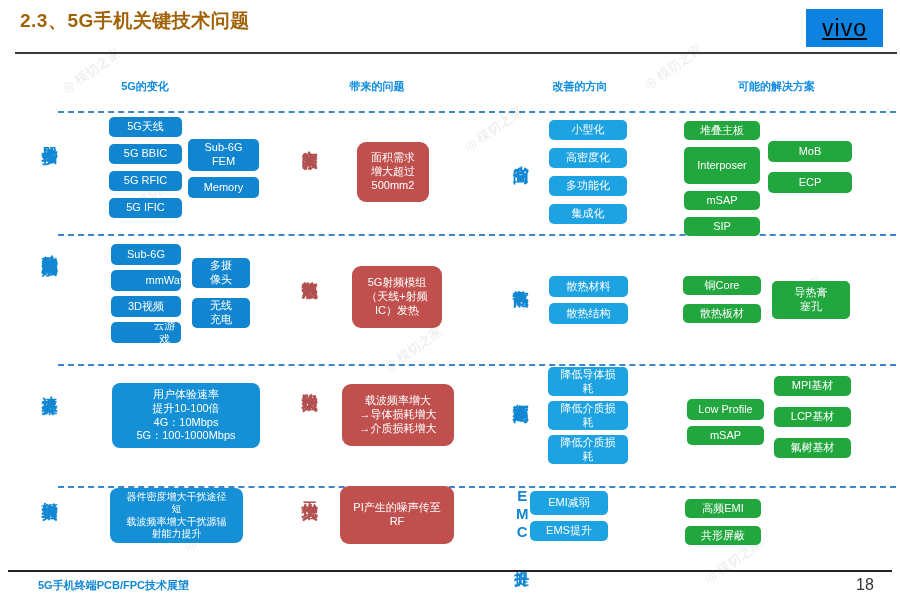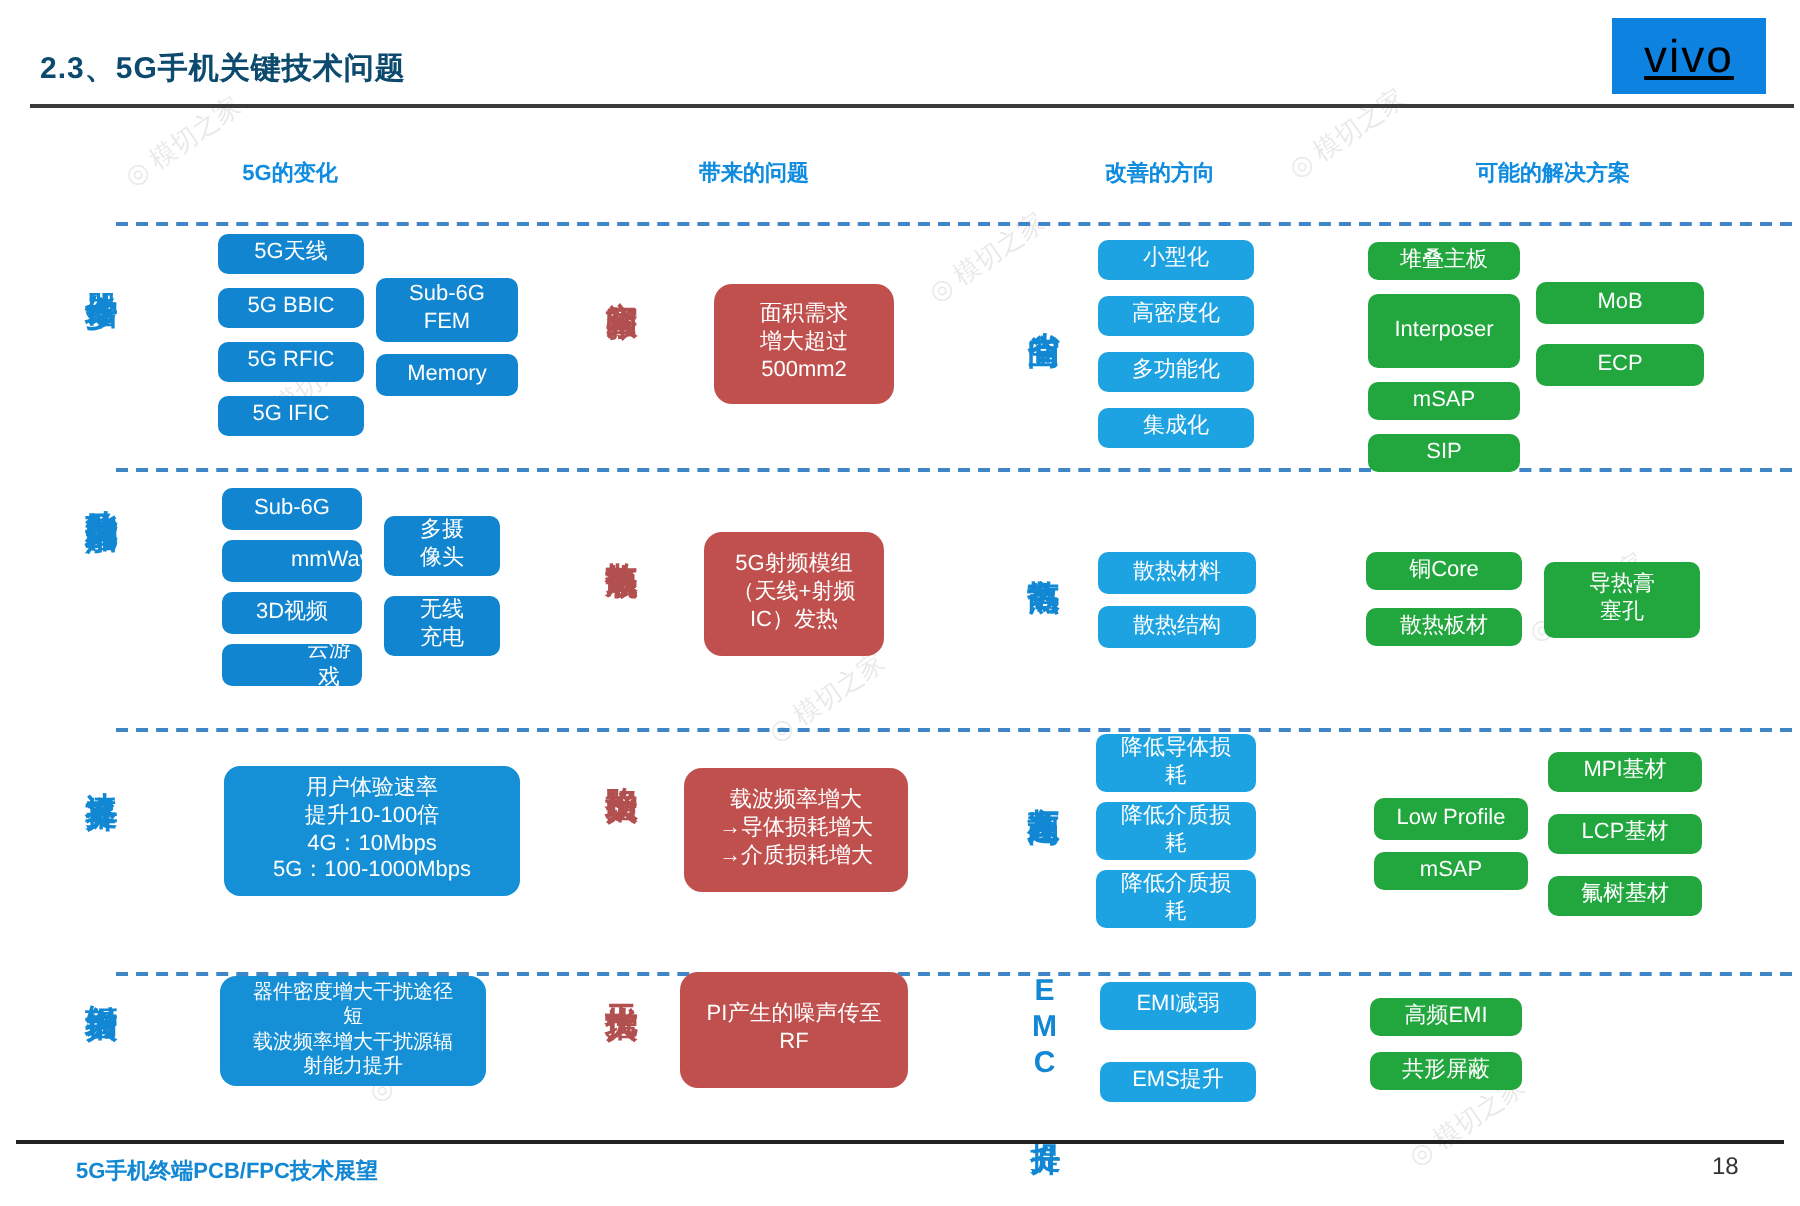--- a/index.html
+++ b/index.html
@@ -1,19 +1,19 @@
 <!DOCTYPE html>
 <html><head>
 <meta charset="utf-8">
 <style>
   html,body{margin:0;padding:0;background:#fff;}
   .page{position:relative;width:900px;height:603px;background:#ffffff;overflow:hidden;
         font-family:"Liberation Sans","DejaVu Sans",sans-serif;}
   .abs{position:absolute;}
-  .title{left:20px;top:25px;font-size:15px;font-weight:bold;color:#0c4a6e;letter-spacing:0.5px;}
+  .title{left:20px;top:8px;font-size:19px;font-weight:bold;color:#a16207;letter-spacing:0.5px;}
   .logo{left:806px;top:9px;width:77px;height:38px;background:#0e82e0;color:#000000;
         display:flex;align-items:center;justify-content:center;font-size:23px;letter-spacing:1px;text-decoration:underline;}
   .rule{left:15px;top:52px;width:882px;border-top:2px solid #3a3a3a;height:0;}
   .colhead{top:79px;font-size:11px;font-weight:bold;color:#0f8ce0;text-align:center;}
   .dash{border-top:2px dashed #3f86c8;height:0;left:58px;width:838px;}
   .vlabel{writing-mode:vertical-rl;text-orientation:upright;font-weight:bold;line-height:1.05;}
   .vblue{color:#1287d3;}
   .vred{color:#b25050;}
   .rowlabel{font-size:16px;letter-spacing:1px;}
   .midlabel{font-size:16px;letter-spacing:1px;}
@@ -21,21 +21,21 @@
   .box{border-radius:5px;color:#fff;display:flex;align-items:center;justify-content:center;
        text-align:center;font-size:11px;line-height:1.25;white-space:pre-line;
        padding:2px 3px;box-sizing:border-box;flex:0 0 auto;}
   .b1{background:#1185cf;}
   .b2{background:#1ea3e2;}
   .bigbox{background:#1590d6;border-radius:8px;}
   .red{background:#c0504d;border-radius:9px;}
   .green{background:#22a63e;}
   .footer-line{left:8px;top:570px;width:884px;border-top:2px solid #222;height:0;}
   .footer-text{left:38px;top:578px;font-size:11px;font-weight:bold;color:#1287d3;}
-  .pagenum{left:856px;top:576px;font-size:12px;color:#333;}
+  .pagenum{left:856px;top:576px;font-size:16px;color:#333;}
   .wm{color:rgba(120,120,120,0.16);font-size:13px;transform:rotate(-35deg);white-space:nowrap;}
 </style>
 </head>
 <body>
 
 <div class="page">
 
   <span class="abs wm" style="left:58px;top:62px;">◎ 模切之家</span>
   <span class="abs wm" style="left:640px;top:58px;">◎ 模切之家</span>
   <span class="abs wm" style="left:120px;top:185px;">◎ 模切之家</span>
@@ -67,21 +67,21 @@
     <div class="box b1" style="height:20px;">5G RFIC</div>
     <div class="box b1" style="height:20px;">5G IFIC</div>
   </div>
   <div class="abs stack" style="left:188px;top:139px;width:71px;gap:6px;">
     <div class="box b1" style="height:32px;">Sub-6G
 FEM</div>
     <div class="box b1" style="height:21px;">Memory</div>
   </div>
 
   <div class="abs vlabel vred midlabel" style="left:301px;top:138px;">空间紧张</div>
-  <div class="abs box red" style="left:357px;top:142px;width:90px;height:60px;">面积需求
+  <div class="abs box red" style="left:357px;top:142px;width:72px;height:60px;">面积需求
 增大超过
 500mm2</div>
 
   <div class="abs vlabel vblue midlabel" style="left:512px;top:153px;">省空间</div>
   <div class="abs stack" style="left:549px;top:120px;width:78px;gap:8px;">
     <div class="box b2" style="height:20px;">小型化</div>
     <div class="box b2" style="height:20px;">高密度化</div>
     <div class="box b2" style="height:20px;">多功能化</div>
     <div class="box b2" style="height:20px;">集成化</div>
   </div>
@@ -167,21 +167,21 @@
   <div class="abs box bigbox" style="left:110px;top:488px;width:133px;height:55px;font-size:10px;">器件密度增大干扰途径
 短
 载波频率增大干扰源辐
 射能力提升</div>
 
   <div class="abs vlabel vred midlabel" style="left:301px;top:489px;">干扰增大</div>
   <div class="abs box red" style="left:340px;top:486px;width:114px;height:58px;">PI产生的噪声传至
 RF</div>
 
   <div class="abs vlabel vblue midlabel" style="left:514px;top:487px;font-size:15px;">EMC 提升</div>
-  <div class="abs stack" style="left:550px;top:491px;width:78px;gap:16px;">
+  <div class="abs stack" style="left:530px;top:491px;width:78px;gap:6px;">
     <div class="box b2" style="height:24px;">EMI减弱</div>
     <div class="box b2" style="height:20px;">EMS提升</div>
   </div>
 
   <div class="abs stack" style="left:685px;top:499px;width:76px;gap:8px;">
     <div class="box green" style="height:19px;">高频EMI</div>
     <div class="box green" style="height:19px;">共形屏蔽</div>
   </div>
 
   <div class="abs footer-line"></div>

